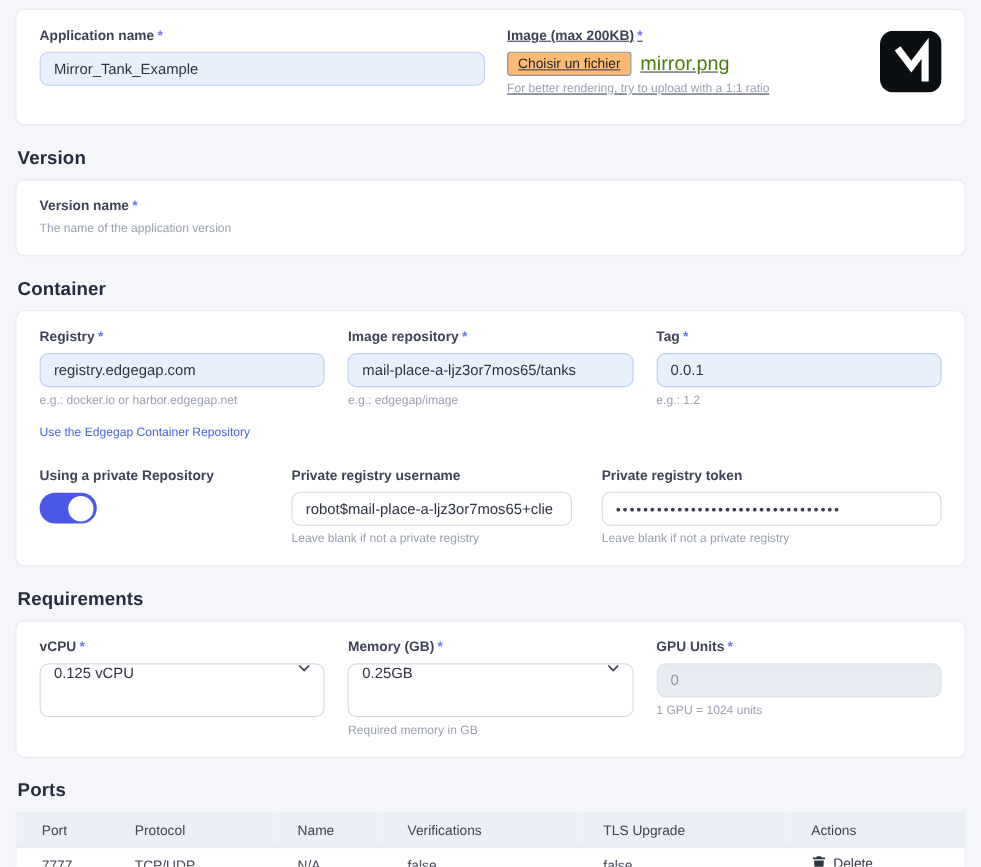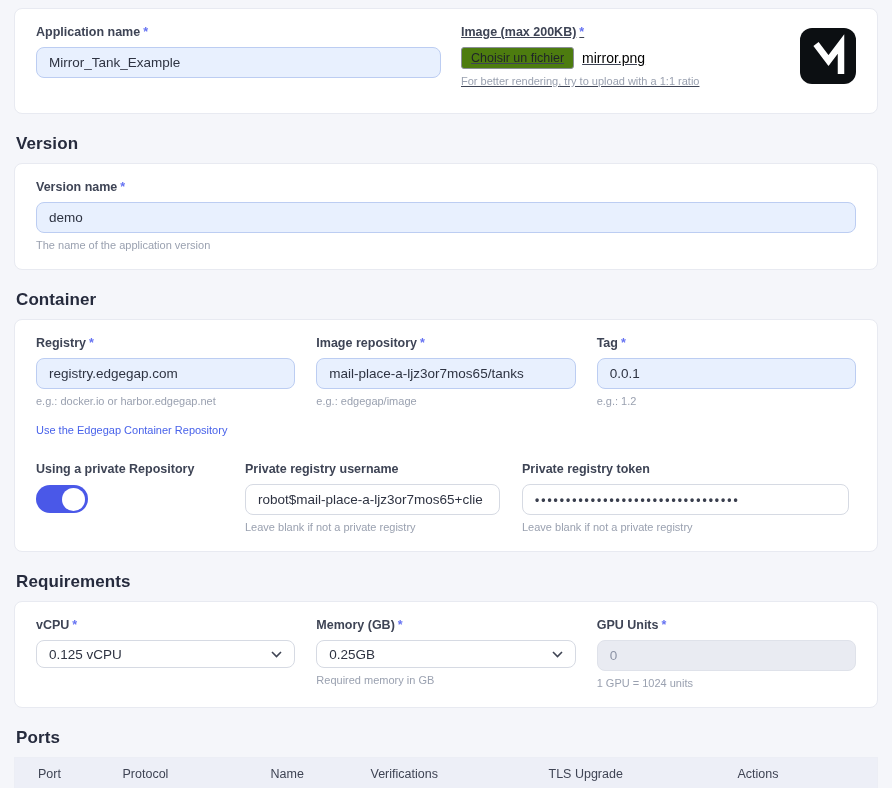--- a/index.html
+++ b/index.html
@@ -43,44 +43,44 @@
   .hint { font-size:11px; color:#9aa1b0; margin-top:6px; }
   .link { font-size:11px; color:#4862ea; margin-top:17px; display:inline-block; text-decoration:none; cursor:pointer; }
 
   
   .top-card { display:flex; gap:20px; padding-bottom:26px; }
   .col-app { width:405px; }
   .col-img { flex:1;text-decoration:underline; }
   .file-row { display:flex; align-items:center; gap:8px; margin-top:8px; }
   .file-btn {
     font-family:"Liberation Sans", sans-serif;
-    font-size:12.5px; color:#1f2329; background:#4d7c0f;
+    font-size:12.5px; color:#1f2329; background:#fdba74;
     border:1px solid #8b8f98; border-radius:3px; padding:3px 9px; cursor:pointer;
   }
-  .file-name { font-size:14px; color:#000000;text-align:center; }
+  .file-name { font-size:18px; color:#4d7c0f;text-align:center; }
   .logo-box { width:56px; height:56px; margin-top:3px; flex:0 0 auto; }
 
   
   .grid3 { display:grid; grid-template-columns:repeat(3,1fr); column-gap:21px; }
-  .private-row { margin-top:24px; display:grid; grid-template-columns:209px 255px 1fr; }
-  .private-row .col3 { margin-left:22px; max-width:327px; }
+  .private-row { margin-top:24px; display:grid; grid-template-columns:209px 255px 1fr;gap:20px; }
+  .private-row .col3 { margin-left:7px; max-width:327px; }
 
   .switch {
     width:52px; height:28px; border-radius:15px; background:#4a58e8;
     position:relative; margin-top:9px; cursor:pointer;
   }
   .switch .knob {
     position:absolute; right:3px; top:2.5px; width:23px; height:23px;
     background:#fff; border-radius:50%;
   }
   .masked { font-size:12px; font-weight:700; letter-spacing:2px; color:#3a3f4e; }
 
   .select {
-    height:28px; background:#fff; border:1px solid #d6dae3; border-radius:8px;
-    display:flex; align-items:center; justify-content:space-between;
+    height:49px; background:#fff; border:1px solid #d6dae3; border-radius:8px;
+    display:flex; justify-content:space-between;
     padding:0 12px; font-size:13.5px; color:#2e3342; cursor:pointer;
   }
 
   
   .ports-table {
     width:100%; border-collapse:collapse; table-layout:fixed;
     background:#fff; border:1px solid #eceef5; margin-top:2px;
   }
   .ports-table th {
     background:#edeff7; font-weight:500; height:31px;
@@ -126,21 +126,20 @@
         <path d="M16 16 L28.5 32.5 L41 16 L41 46" stroke="#ffffff" stroke-width="6.5" fill="none"></path>
       </svg>
     </div>
   </section>
 
   <h2 class="section-heading">Version</h2>
   <section class="card">
     <span class="field-label">
       <span>Version name</span><span class="req">*</span>
     </span>
-    <div class="input blue">demo</div>
     <div class="hint">The name of the application version</div>
   </section>
 
   <h2 class="section-heading">Container</h2>
   <section class="card">
     <div class="grid3">
       <div>
         <span class="field-label">
           <span>Registry</span><span class="req">*</span>
         </span>

